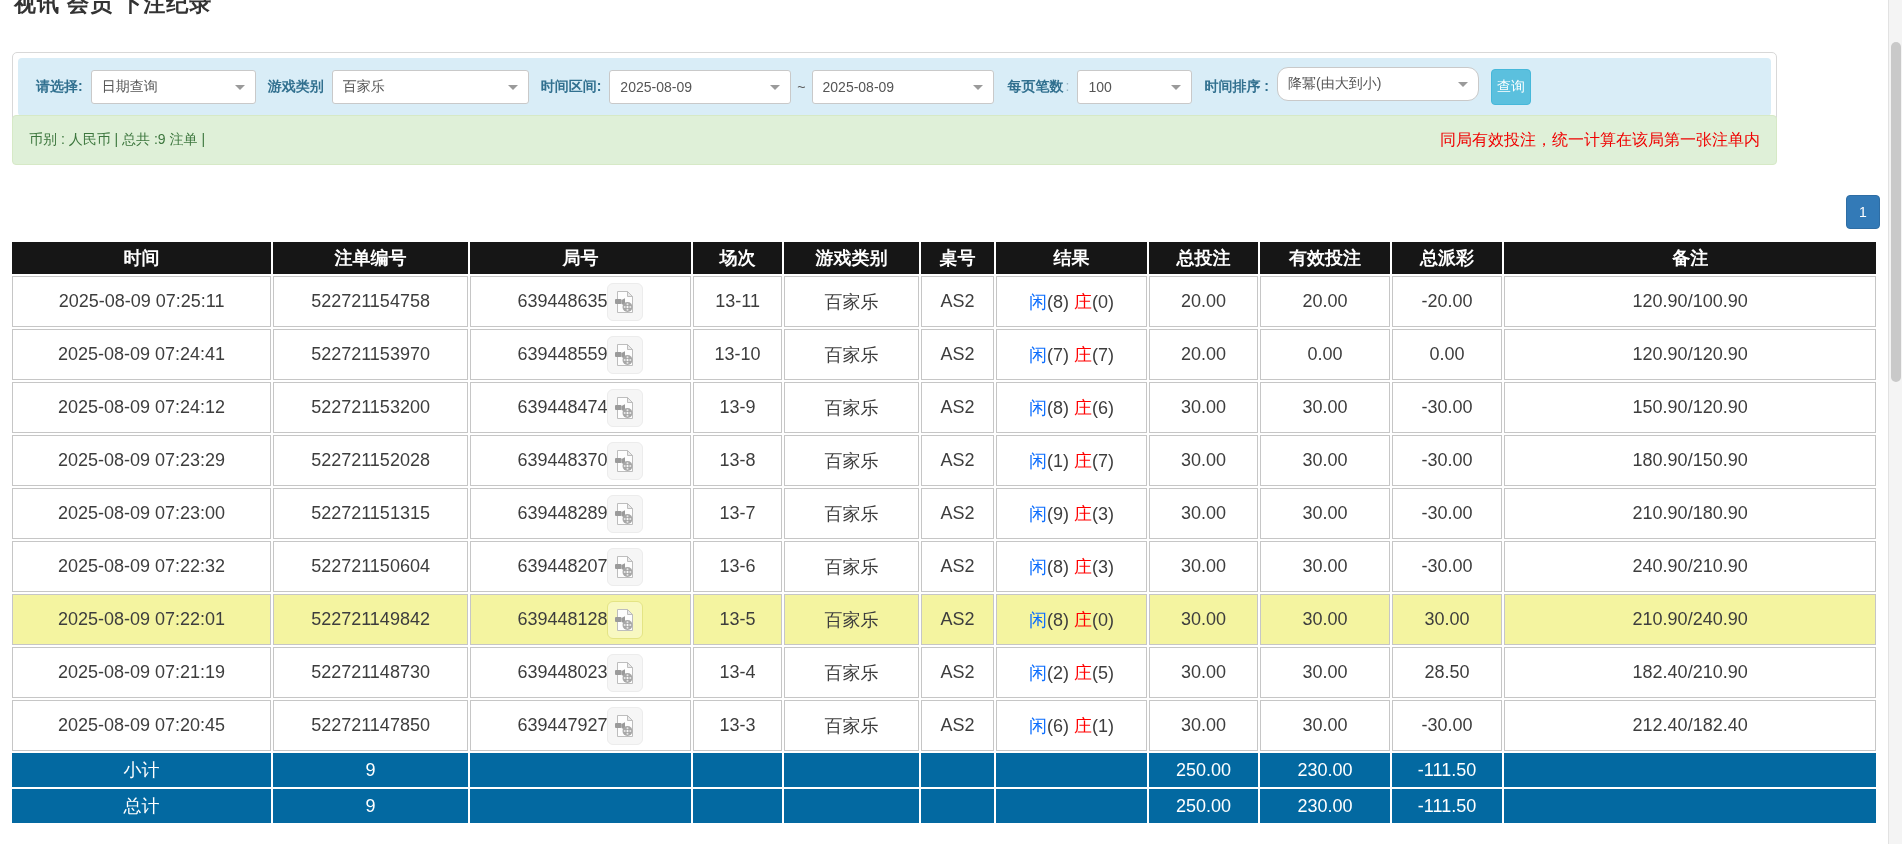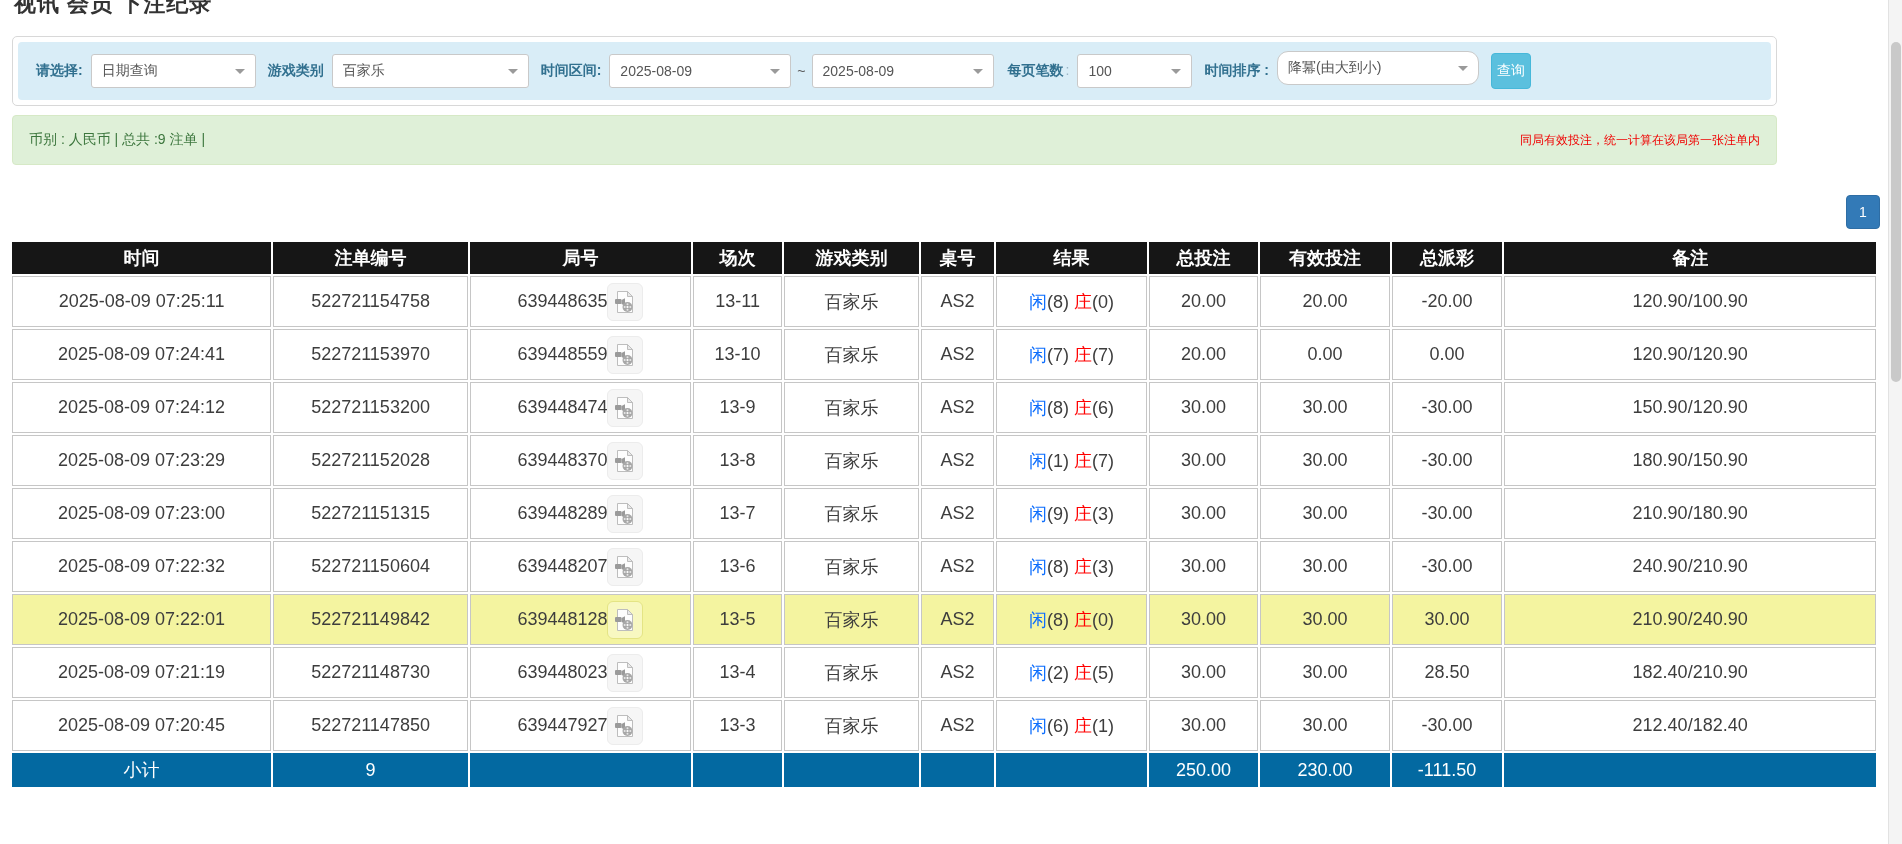--- a/index.html
+++ b/index.html
@@ -4,21 +4,21 @@
 <style>
   * { box-sizing: border-box; margin: 0; padding: 0; }
   html,body { width:1902px; height:844px; overflow:hidden; background:#fff;
     font-family:"Liberation Sans","DejaVu Sans",sans-serif; }
   .page { position:relative; width:1902px; height:844px; }
 
   
   .page-title { position:absolute; left:14px; top:-11px; font-size:22px; font-weight:bold; color:#333; letter-spacing:1px; }
 
   
-  .filter-panel { position:absolute; left:12px; top:36px; width:1765px; height:70px;
+  .filter-panel { position:absolute; left:12px; top:52px; width:1765px; height:70px;
     border:1px solid #d8d8d8; border-radius:5px; background:#fff; padding:5px; }
   .filter-bar { width:100%; height:100%; background:#d9edf7; border-radius:4px;
     display:flex; align-items:center; padding:0 18px; }
   .flabel { font-size:14px; font-weight:bold; color:#31708f; white-space:nowrap; }
   .sel { height:34px; background:#fff; border:1px solid #c9c9c9; border-radius:3px;
     display:flex; align-items:center; padding:16px 10px; color:#555; font-size:14px; cursor:pointer; }
   .sel .caret { margin-left:auto; width:0; height:0; border-left:5px solid transparent;
     border-right:5px solid transparent; border-top:5px solid #9a9a9a; }
   .w1{width:165px;margin:0 12px 0 8px;} .w2{width:197px;margin:0 12px 0 8px;}
   .w3{width:182px;margin:0 6px 0 8px;} .w4{width:182px;margin:0 14px 0 6px;}
@@ -27,21 +27,21 @@
   .colon-dim { color:#9ab4c4; font-weight:normal; margin-left:2px; }
   .search-btn { width:40px; height:36px; background:#5bc0de; border:1px solid #46b8da;
     border-radius:4px; color:#fff; font-size:14px; cursor:pointer;
     font-family:"Liberation Sans","DejaVu Sans",sans-serif; }
 
   
   .summary-bar { position:absolute; left:12px; top:115px; width:1765px; height:50px;
     background:#dff0d8; border:1px solid #d6e9c6; border-radius:4px;
     display:flex; align-items:center; justify-content:space-between; padding:0 16px; }
   .sum-left { color:#3c763d; font-size:14px;text-align:center; }
-  .sum-right { color:#f00000; font-size:12px; }
+  .sum-right { color:#f00000; font-size:16px; }
 
   
   .pagination { position:absolute; top:195px; right:22px; }
   .page-btn { width:34px; height:34px; background:#337ab7; border:1px solid #2e6da4;
     border-radius:4px; color:#fff; font-size:14px; cursor:pointer;
     font-family:"Liberation Sans","DejaVu Sans",sans-serif; }
 
   
   .records-table { position:absolute; left:10px; top:240px; width:1868px;
     border-collapse:separate; border-spacing:2px; table-layout:fixed; font-size:18px; }
@@ -415,19 +415,32 @@
           <td></td>
           <td></td>
           <td></td>
           <td></td>
           <td></td>
           <td>250.00</td>
           <td>230.00</td>
           <td class="neg">-111.50</td>
           <td></td>
         </tr>
+        <tr class="agg">
+          <td>总计</td>
+          <td>9</td>
+          <td></td>
+          <td></td>
+          <td></td>
+          <td></td>
+          <td></td>
+          <td>250.00</td>
+          <td>230.00</td>
+          <td class="neg">-111.50</td>
+          <td></td>
+        </tr>
       </tbody>
   </table>
 
   <div class="scrollbar">
     <div class="scroll-thumb"></div>
   </div>
 </div>
 
 </body></html>

